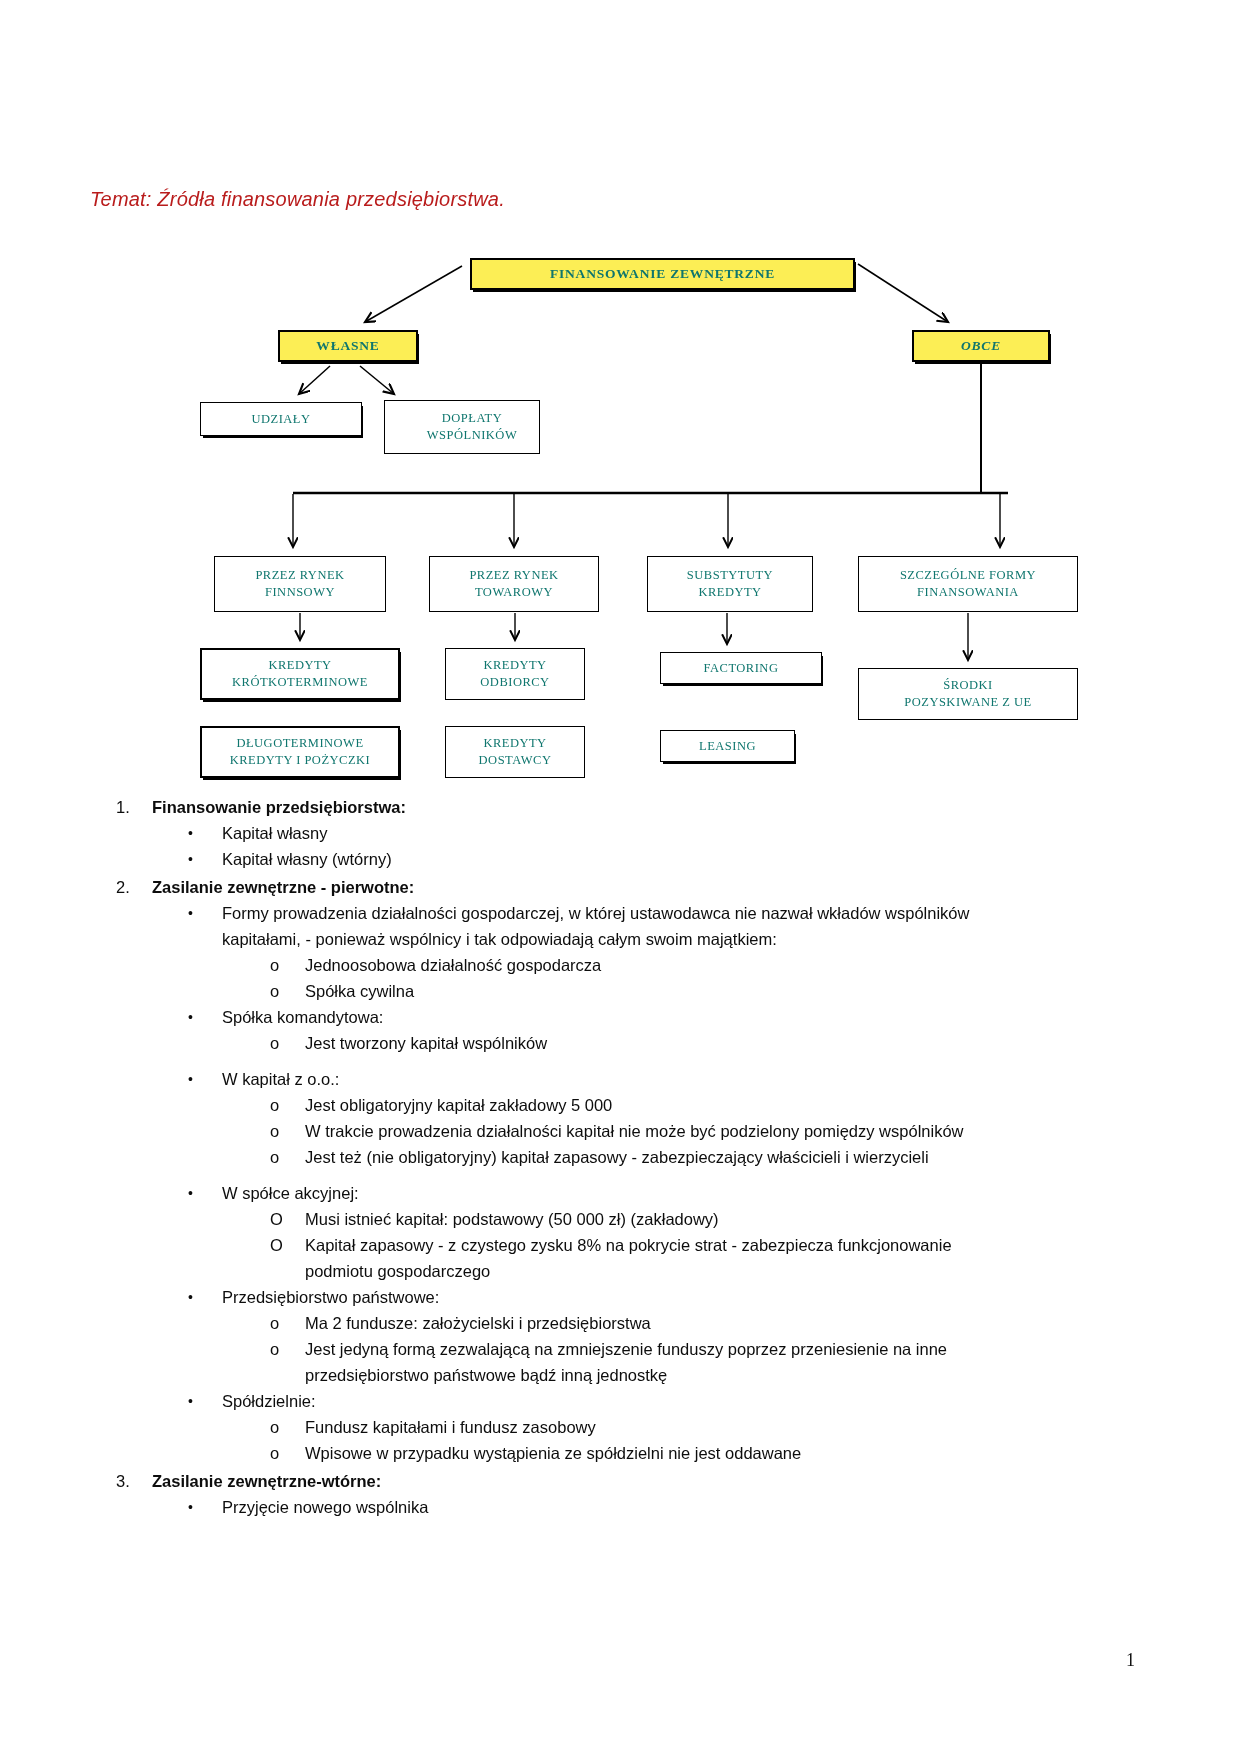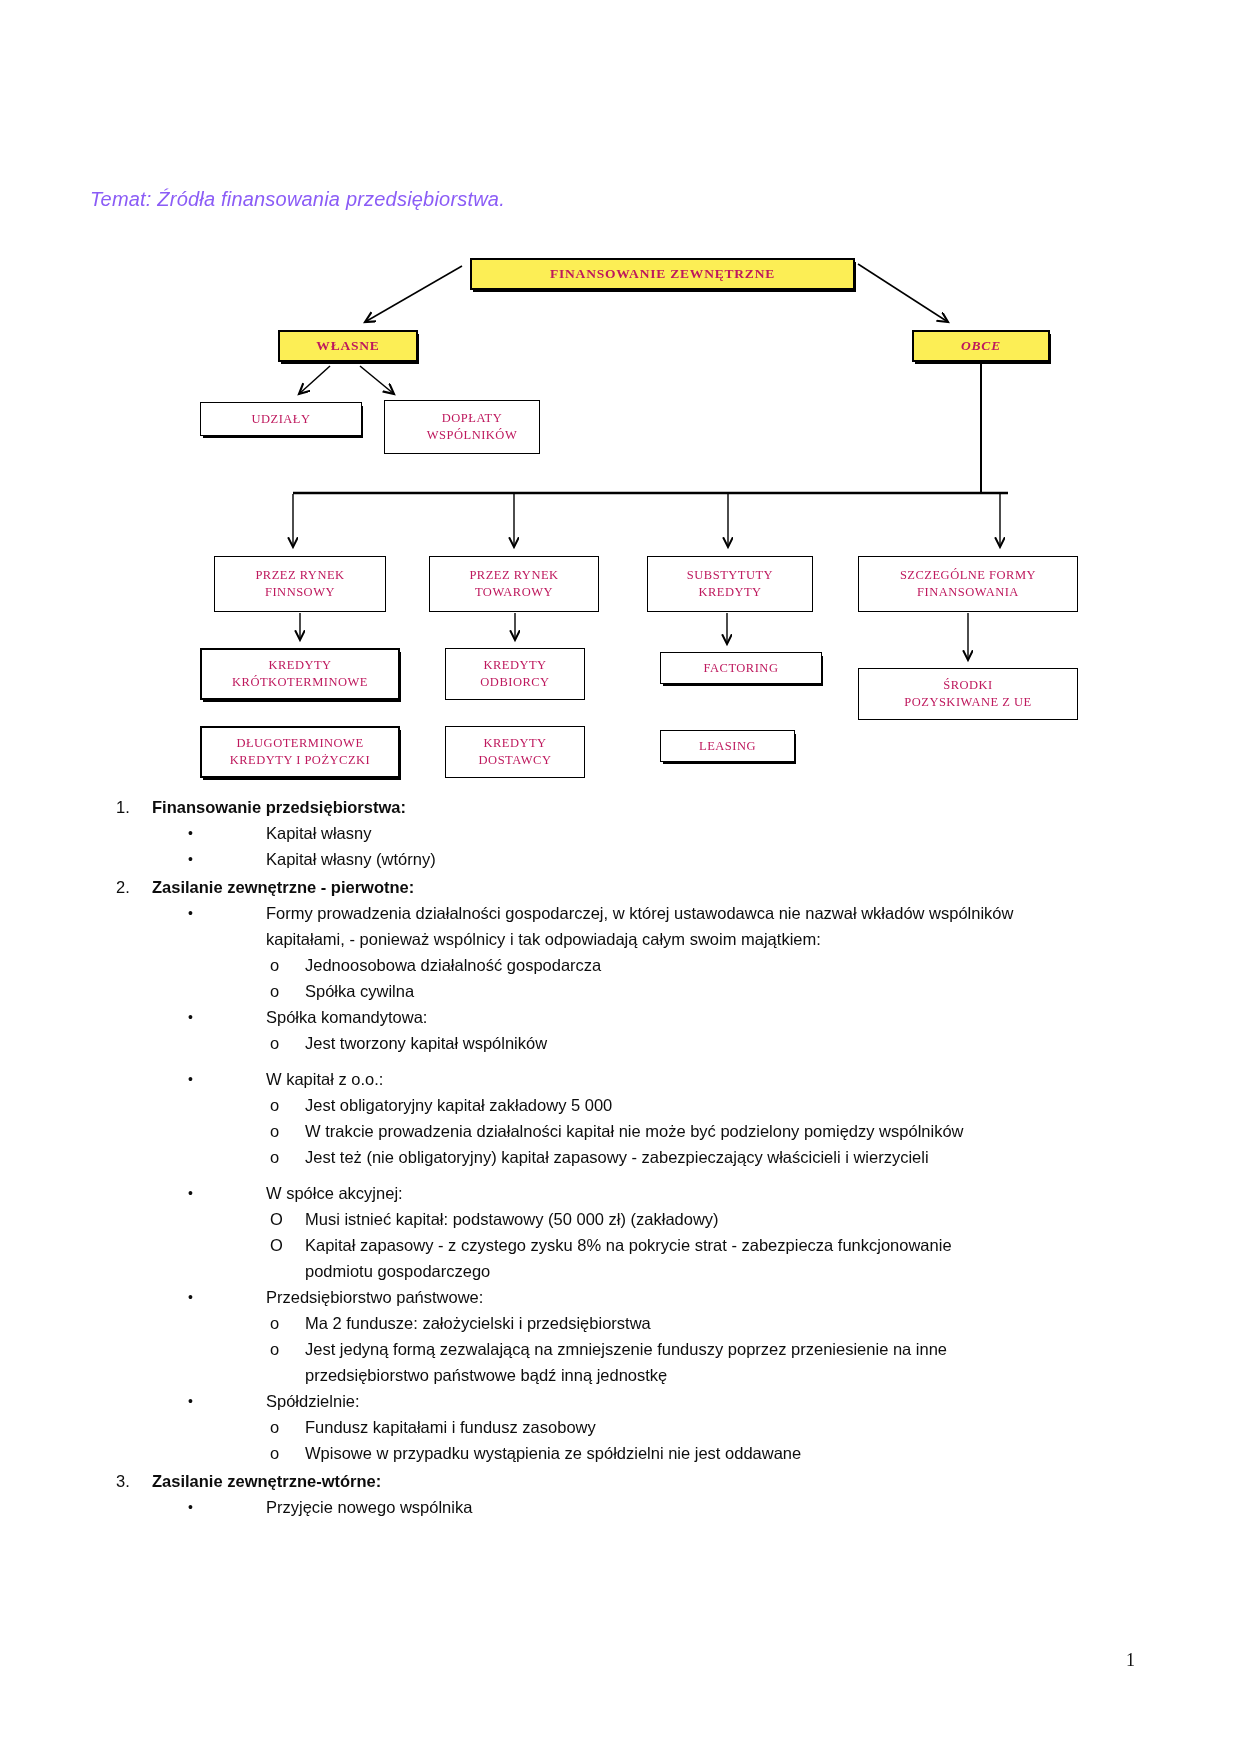--- a/index.html
+++ b/index.html
@@ -2,30 +2,30 @@
 <html style="--hl: #fcee55;"><head>
 <meta charset="utf-8">
 <style>
   html,body{margin:0;padding:0;background:#ffffff;}
   .page{
     position:relative;width:1240px;height:1754px;background:#ffffff;
     font-family:"Liberation Sans",sans-serif;color:#161616;overflow:hidden;
   }
   .title{
     position:absolute;left:90px;top:188px;font-size:20px;font-style:italic;
-    color:#8b5cf6;letter-spacing:0.2px;
+    color:#b91c1c;letter-spacing:0.2px;
   }
   
   .chart{position:absolute;left:0;top:0;width:1240px;height:800px;}
   .connectors{position:absolute;left:0;top:0;}
   .node{
     position:absolute;border:1px solid #000;background:#fff;
     display:flex;align-items:center;justify-content:center;text-align:center;
     font-family:"Liberation Serif","DejaVu Serif",serif;font-size:12.5px;
-    letter-spacing:0.5px;line-height:1.35;white-space:pre-line;color:#be185d;
+    letter-spacing:0.5px;line-height:1.35;white-space:pre-line;color:#0f766e;
     box-sizing:border-box;
   }
   .node.hl{
     background:var(--hl,#fcee55);border:2px solid #000;font-weight:700;
     font-size:13.5px;letter-spacing:0.8px;box-shadow:2px 3px 0 -1px #000;
   }
   .node.thick{border-width:2px;box-shadow:2px 3px 0 -1px #000;}
   .node.shadow{box-shadow:2px 3px 0 -1px #000;}
   .n-root{left:470px;top:258px;width:385px;height:32px;}
   .n-wlasne{left:278px;top:330px;width:140px;height:32px;}
@@ -44,21 +44,21 @@
   .n-d2{left:445px;top:726px;width:140px;height:52px;}
   .n-d3{left:660px;top:730px;width:135px;height:32px;}
   
   .outline{position:absolute;left:0;top:792px;width:1240px;font-size:16.5px;color:#0d0d0d;}
   .row{display:flex;align-items:flex-start;line-height:26px;}
   .row .mk{flex:none;text-align:left;}
   .r-num{font-weight:700;margin-top:2px;}
   .r-num .mk{margin-left:116px;width:36px;font-weight:400;}
   .r-num .tx{width:860px;}
   .r-b1 .mk{margin-left:188px;width:34px;font-size:14px;}
-  .r-b1 .tx{width:772px;margin-left:44px;}
+  .r-b1 .tx{width:772px;}
   .r-b2 .mk{margin-left:270px;width:35px;}
   .r-b2 .tx{width:688px;}
   .gap{margin-top:10px;}
   .pageno{
     position:absolute;left:1126px;top:1650px;font-family:"Liberation Serif","DejaVu Serif",serif;
     font-size:18px;color:#111;
   }
 </style>
 </head>
 <body>

